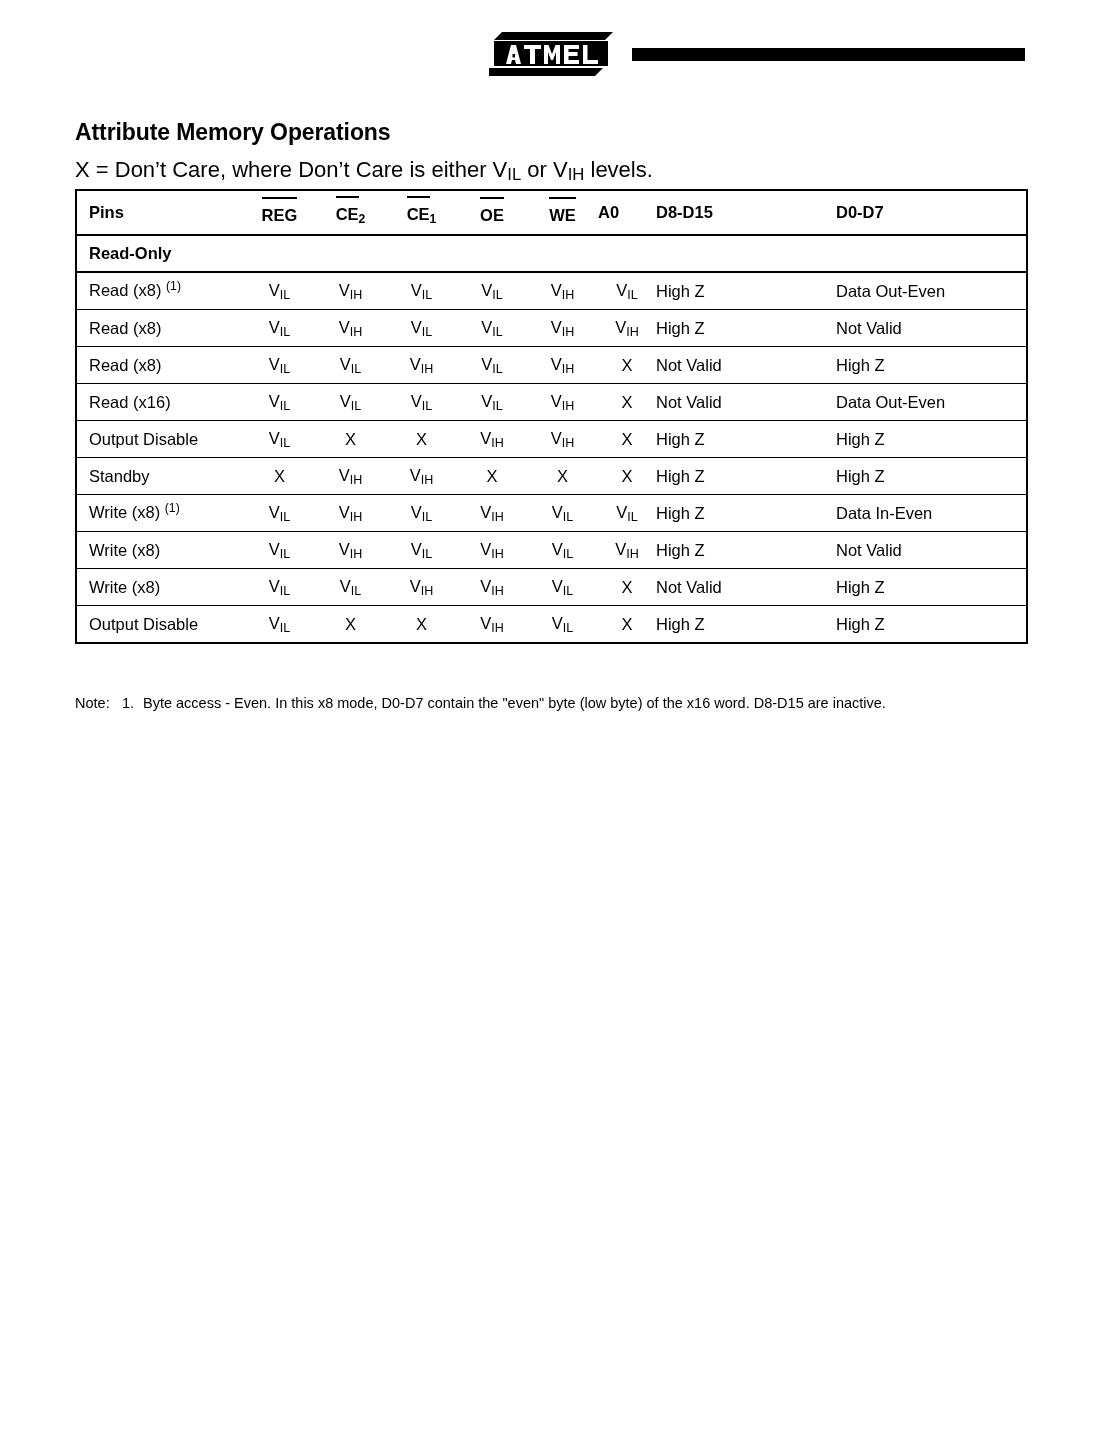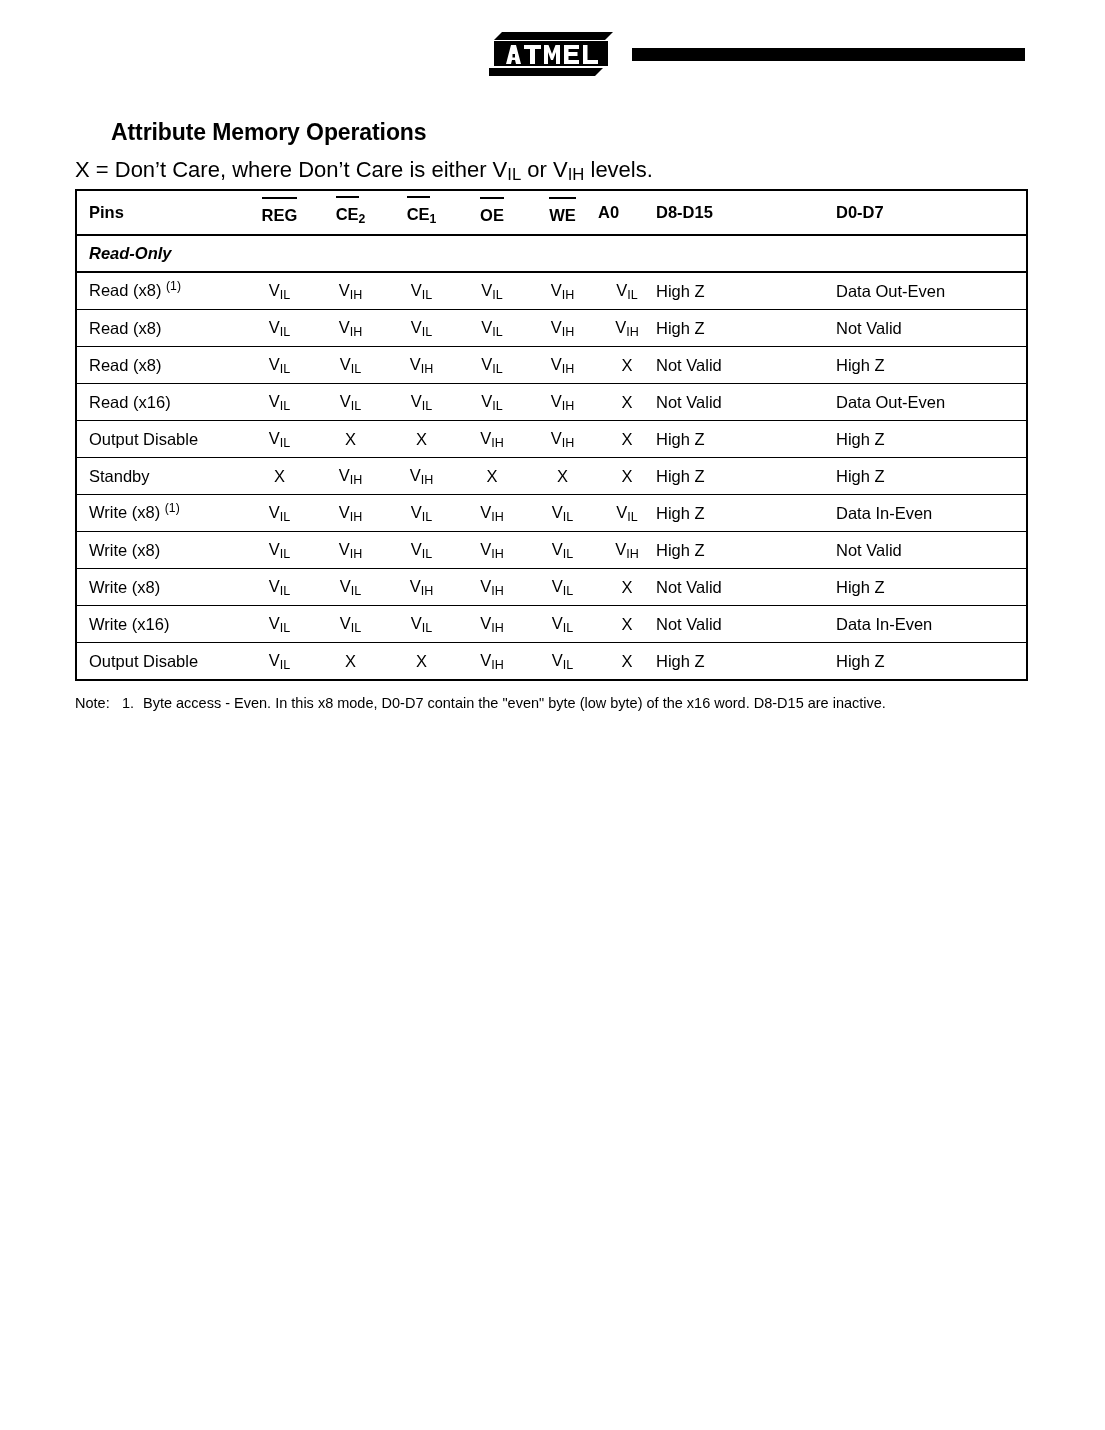--- a/index.html
+++ b/index.html
@@ -34,21 +34,20 @@
 
   
   #content { position: absolute; left: 0; top: 0; width: 1105px; }
 
   #section-title {
     position: absolute;
     left: 75px; top: 119px;
     font-size: 23px;
     font-weight: bold;
     letter-spacing: -0.1px;
-    margin-left: 36px;
   }
   #legend-line {
     position: absolute;
     left: 75px; top: 157px;
     font-size: 22px;
   }
 
   
   #ops-table {
     position: absolute;
@@ -72,21 +71,21 @@
   #ops-table tr.hdr td {
     font-weight: bold;
     border-top: 2.8px solid #000;
     border-bottom: 2.8px solid #000;
     height: 35px; line-height: 35px;
   }
   #ops-table tr.section td {
     font-weight: bold;
     border-top: 2.8px solid #000;
     border-bottom: 2.8px solid #000;
-    height: 35px; line-height: 35px; font-style: italic;
+    height: 35px; line-height: 35px;
   }
   #ops-table tr.last td { border-bottom: 2.8px solid #000; }
 
   
   #ops-table td.c0 { border-left: 2.2px solid #000; padding-left: 12px; }
   #ops-table td.cend { border-right: 2.2px solid #000; }
 
   
   col.w-pins   { width: 168px; }
   col.w-reg    { width: 71px; }
@@ -288,31 +287,20 @@
           <td class="c0">Write (x8)</td>
           <td class=" ctr">V<span class="vsub">IL</span></td>
           <td class=" ctr">V<span class="vsub">IL</span></td>
           <td class=" ctr">V<span class="vsub">IH</span></td>
           <td class=" ctr">V<span class="vsub">IH</span></td>
           <td class=" ctr">V<span class="vsub">IL</span></td>
           <td class=" ctr">X</td>
           <td class="">Not Valid</td>
           <td class="cend">High Z</td>
         </tr>
-        <tr class="">
-          <td class="c0">Write (x16)</td>
-          <td class=" ctr">V<span class="vsub">IL</span></td>
-          <td class=" ctr">V<span class="vsub">IL</span></td>
-          <td class=" ctr">V<span class="vsub">IL</span></td>
-          <td class=" ctr">V<span class="vsub">IH</span></td>
-          <td class=" ctr">V<span class="vsub">IL</span></td>
-          <td class=" ctr">X</td>
-          <td class="">Not Valid</td>
-          <td class="cend">Data In-Even</td>
-        </tr>
         <tr class="last">
           <td class="c0">Output Disable</td>
           <td class=" ctr">V<span class="vsub">IL</span></td>
           <td class=" ctr">X</td>
           <td class=" ctr">X</td>
           <td class=" ctr">V<span class="vsub">IH</span></td>
           <td class=" ctr">V<span class="vsub">IL</span></td>
           <td class=" ctr">X</td>
           <td class="">High Z</td>
           <td class="cend">High Z</td>

